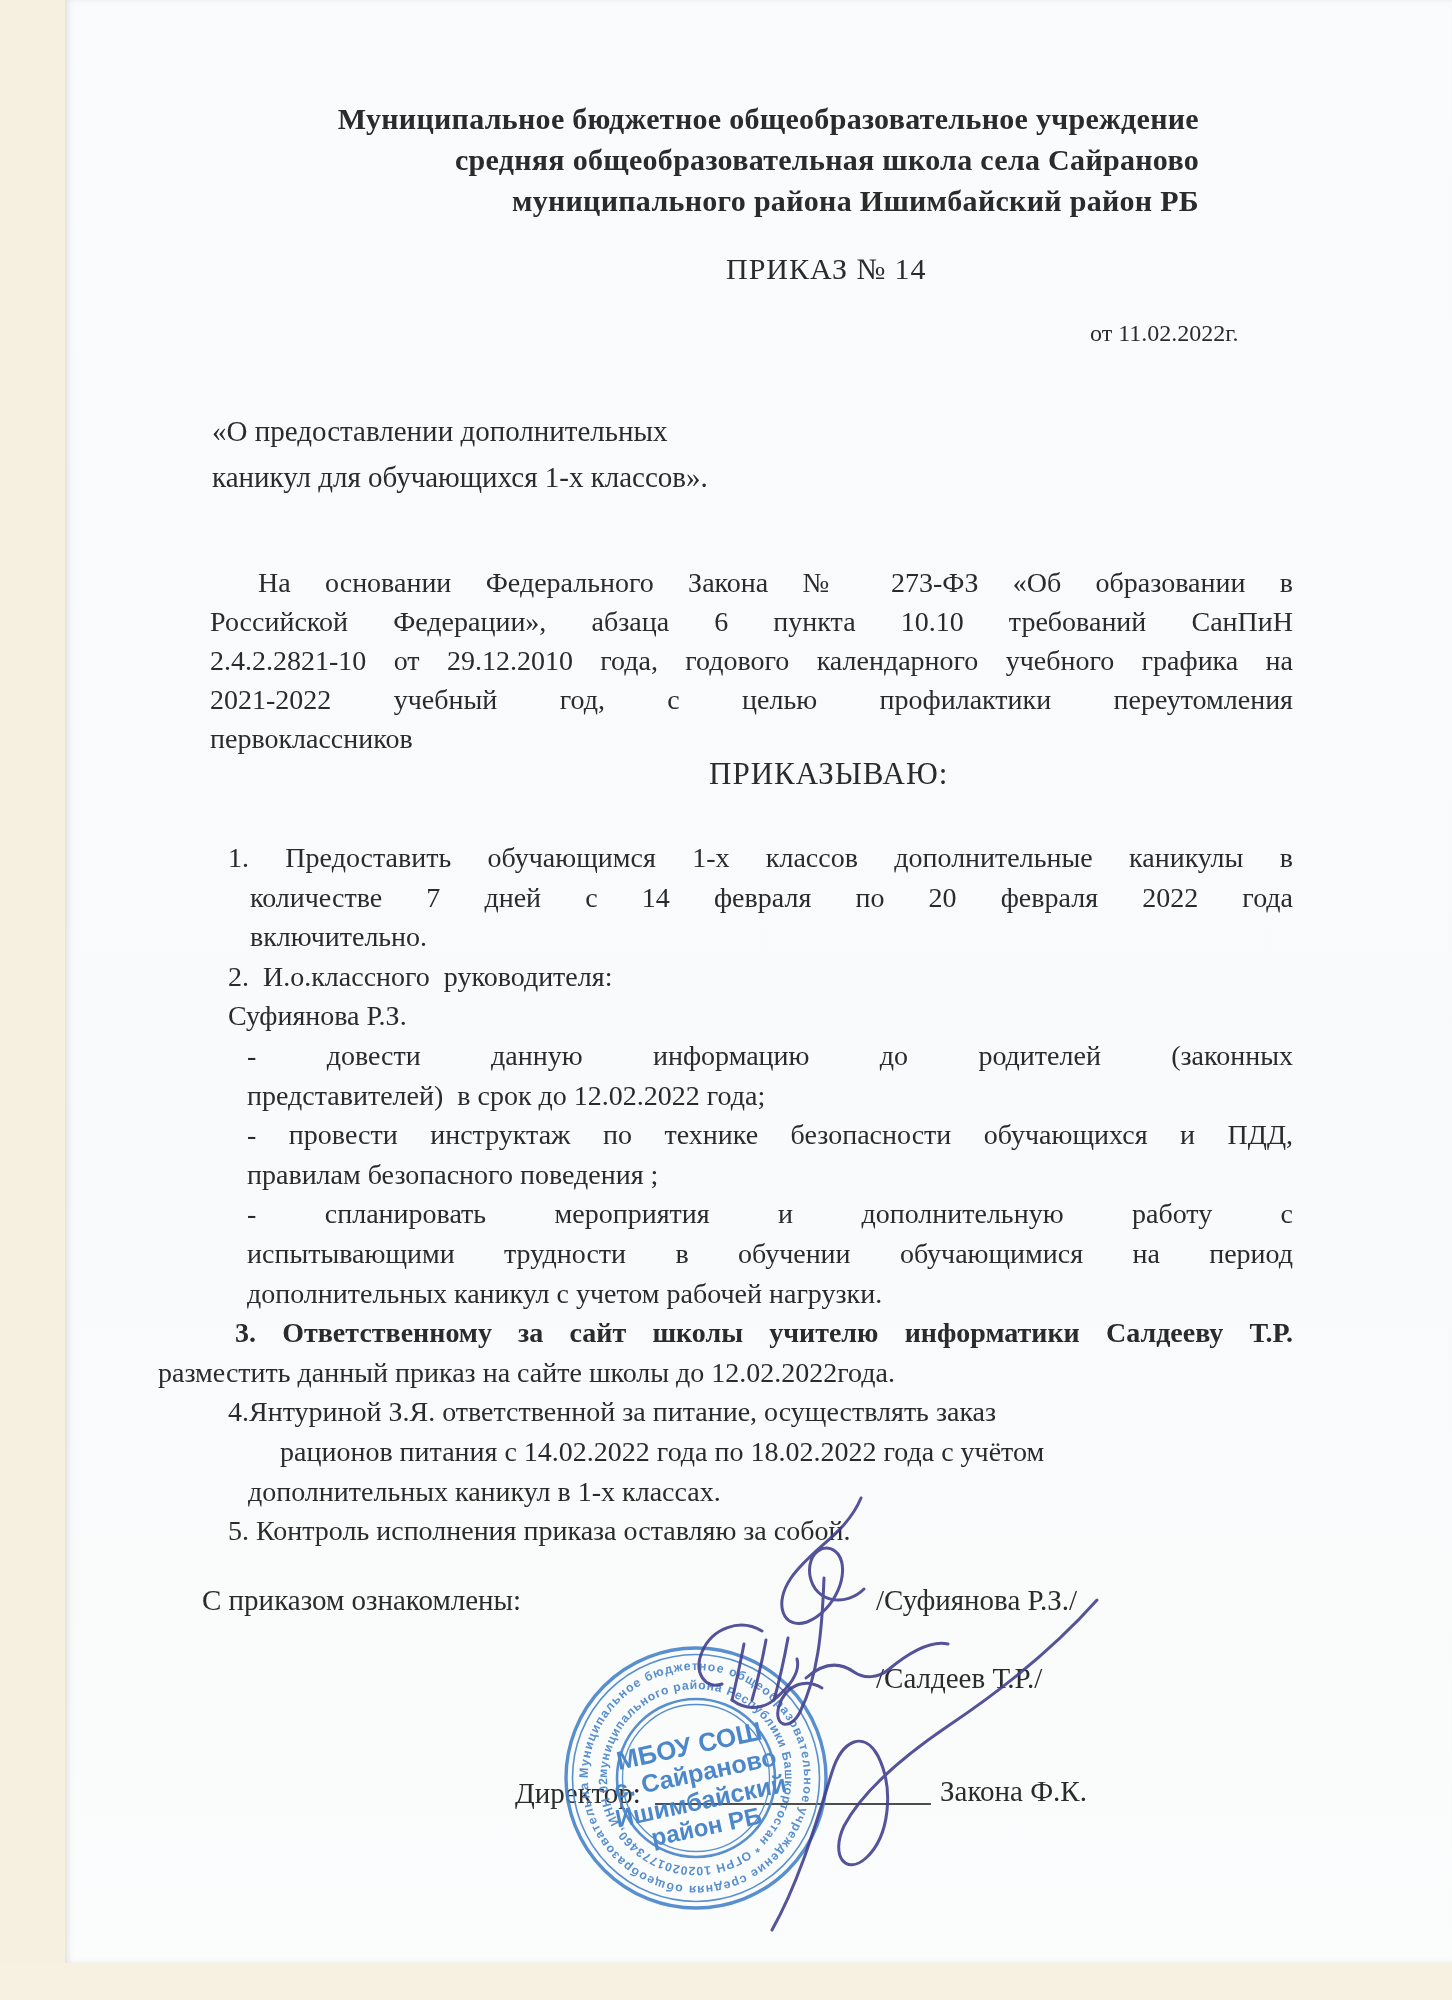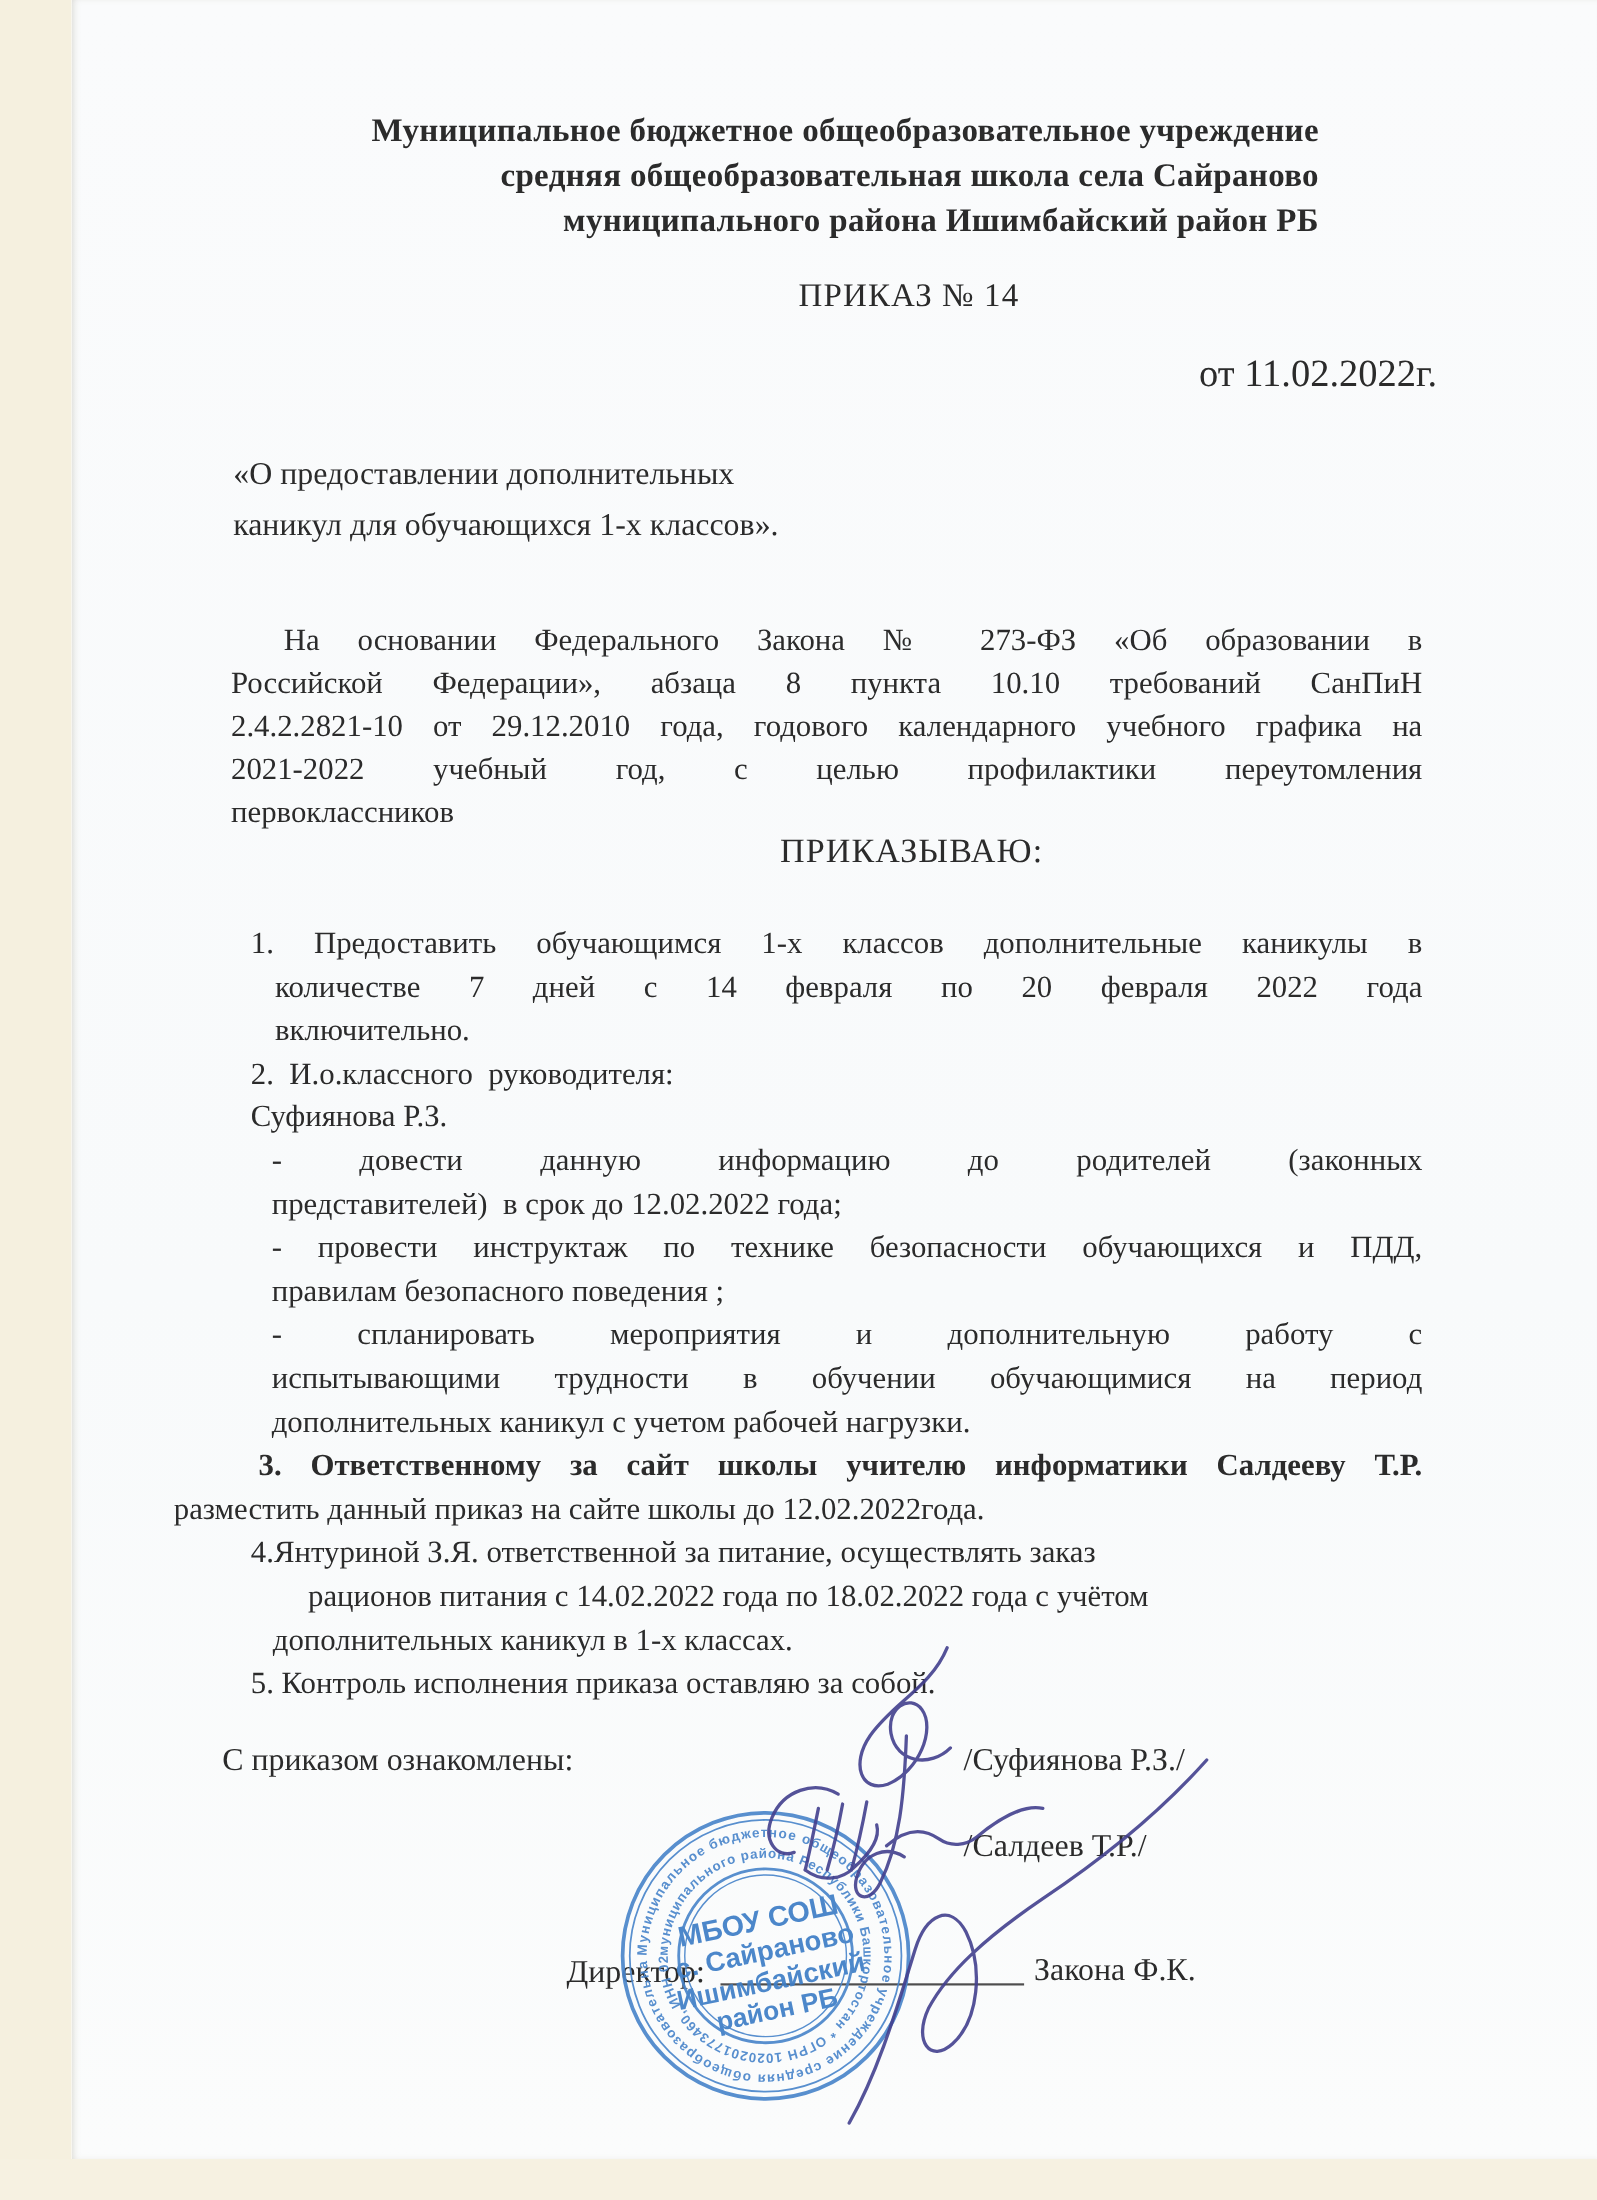--- a/index.html
+++ b/index.html
@@ -21,21 +21,21 @@
     background:linear-gradient(180deg,#fafbfc 0%,#f8fafb 60%,#fbfcfc 100%);
     box-shadow:inset 4px 0 8px -4px rgba(120,115,90,.35);
   }
   .abs{position:absolute;}
   .header-block{
     left:207px;top:98px;width:992px;
     text-align:right;font-weight:bold;font-size:30px;line-height:41px;
     letter-spacing:.3px;
   }
   .doc-title{left:726px;top:252px;font-size:30px;letter-spacing:1px;}
-  .date-line{left:1090px;top:320px;font-size:35px;}
+  .date-line{left:1090px;top:320px;font-size:24px;}
   .subject-block{left:212px;top:408px;font-size:29px;line-height:46px;}
   .preamble{left:207px;top:563px;width:1086px;font-size:28px;}
   .preamble .line{line-height:39px;min-height:39px;}
   .order-word{left:709px;top:756px;font-size:31px;letter-spacing:1px;}
   .list-block{left:155px;top:838px;width:1138px;font-size:28px;}
   .list-block .line{line-height:39.6px;min-height:39.6px;}
   .line{white-space:pre-wrap;}
   .line.just{
     white-space:normal;
     text-align:justify;text-align-last:justify;text-justify:inter-word;
@@ -79,21 +79,21 @@
 
 <div class="abs date-line">от 11.02.2022г.</div>
 
 <div class="abs subject-block">
   <div>«О предоставлении  дополнительных</div>
   <div>каникул для обучающихся 1-х классов».</div>
 </div>
 
 <div class="abs preamble">
     <div class="line ind-none just first">На основании Федерального Закона № 273-ФЗ «Об образовании в</div>
-    <div class="line ind-none just">Российской Федерации», абзаца 8 пункта 10.10 требований СанПиН</div>
+    <div class="line ind-none just">Российской Федерации», абзаца 6 пункта 10.10 требований СанПиН</div>
     <div class="line ind-none just">2.4.2.2821-10 от 29.12.2010 года, годового календарного учебного графика на</div>
     <div class="line ind-none just">2021-2022 учебный год, с целью профилактики переутомления</div>
     <div class="line ind-none">первоклассников</div>
   </div>
 
 <div class="abs order-word">ПРИКАЗЫВАЮ:</div>
 
 <div class="abs list-block">
     <div class="line ind-num just">1. Предоставить обучающимся 1-х классов дополнительные каникулы в</div>
     <div class="line ind-text just">количестве 7 дней с 14 февраля по 20 февраля 2022 года</div>

